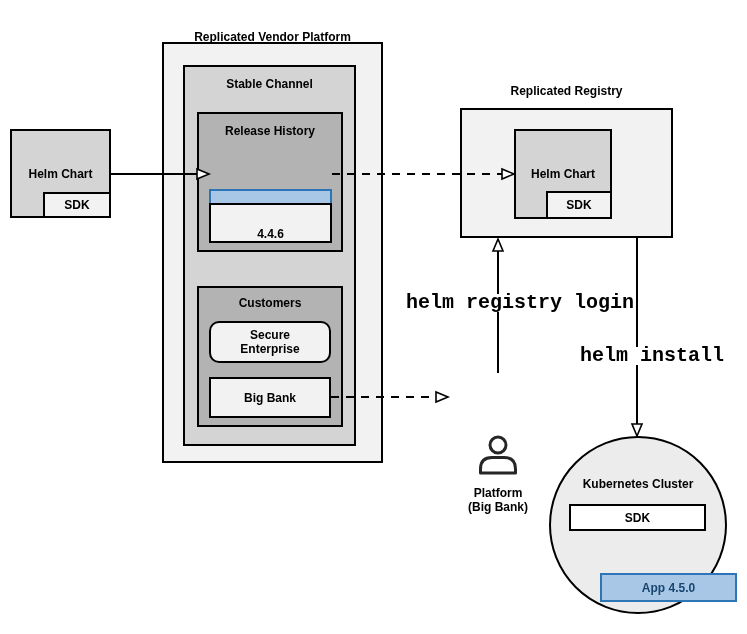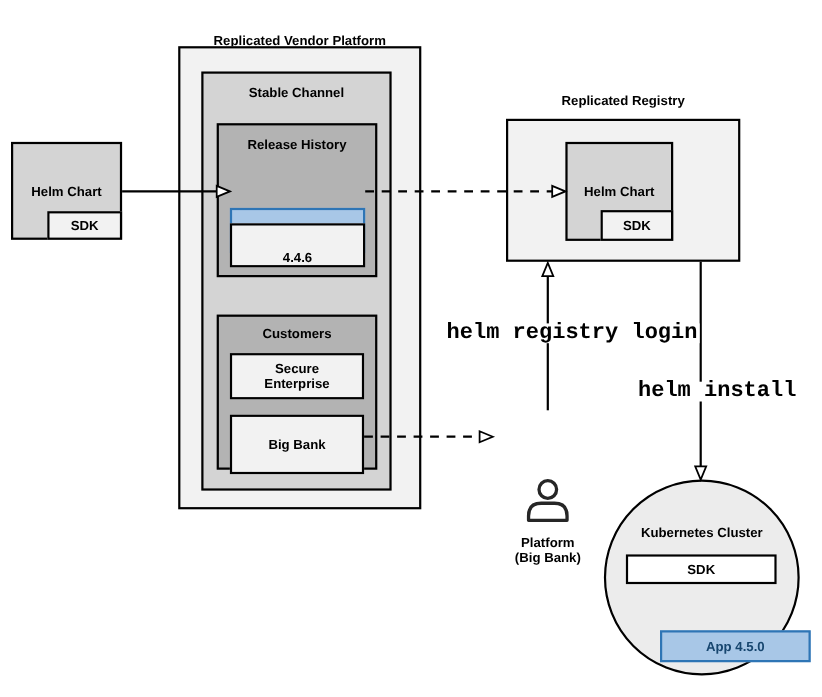--- a/index.html
+++ b/index.html
@@ -78,24 +78,24 @@
   <div class="box center highlight" style="left:209px;top:153px;width:123px;height:41px;">
     <span>4.5.0</span>
   </div>
   <div class="box center fill-light" style="left:209px;top:203px;width:123px;height:40px;align-items:flex-end;">
     <span>4.4.6</span>
   </div>
 
   <div class="box fill-dark" style="left:197px;top:286px;width:146px;height:141px;"></div>
   <div class="lbl" style="left:197px;top:296px;width:146px;">Customers</div>
 
-  <div class="box center fill-light" style="left:209px;top:321px;width:122px;height:42px;">
+  <div class="box center fill-light" style="left:209px;top:321px;width:122px;height:42px;border-radius:10px;">
     <span style="width:86px;">Secure Enterprise</span>
   </div>
-  <div class="box center fill-light" style="left:209px;top:377px;width:122px;height:54px;">
+  <div class="box center fill-light" style="left:209px;top:377px;width:122px;height:41px;">
     <span>Big Bank</span>
   </div>
 
   <div class="box center fill-mid" style="left:10px;top:129px;width:101px;height:89px;">
     <span>Helm Chart</span>
   </div>
   <div class="box center fill-light" style="left:43px;top:192px;width:68px;height:26px;">
     <span>SDK</span>
   </div>
 

